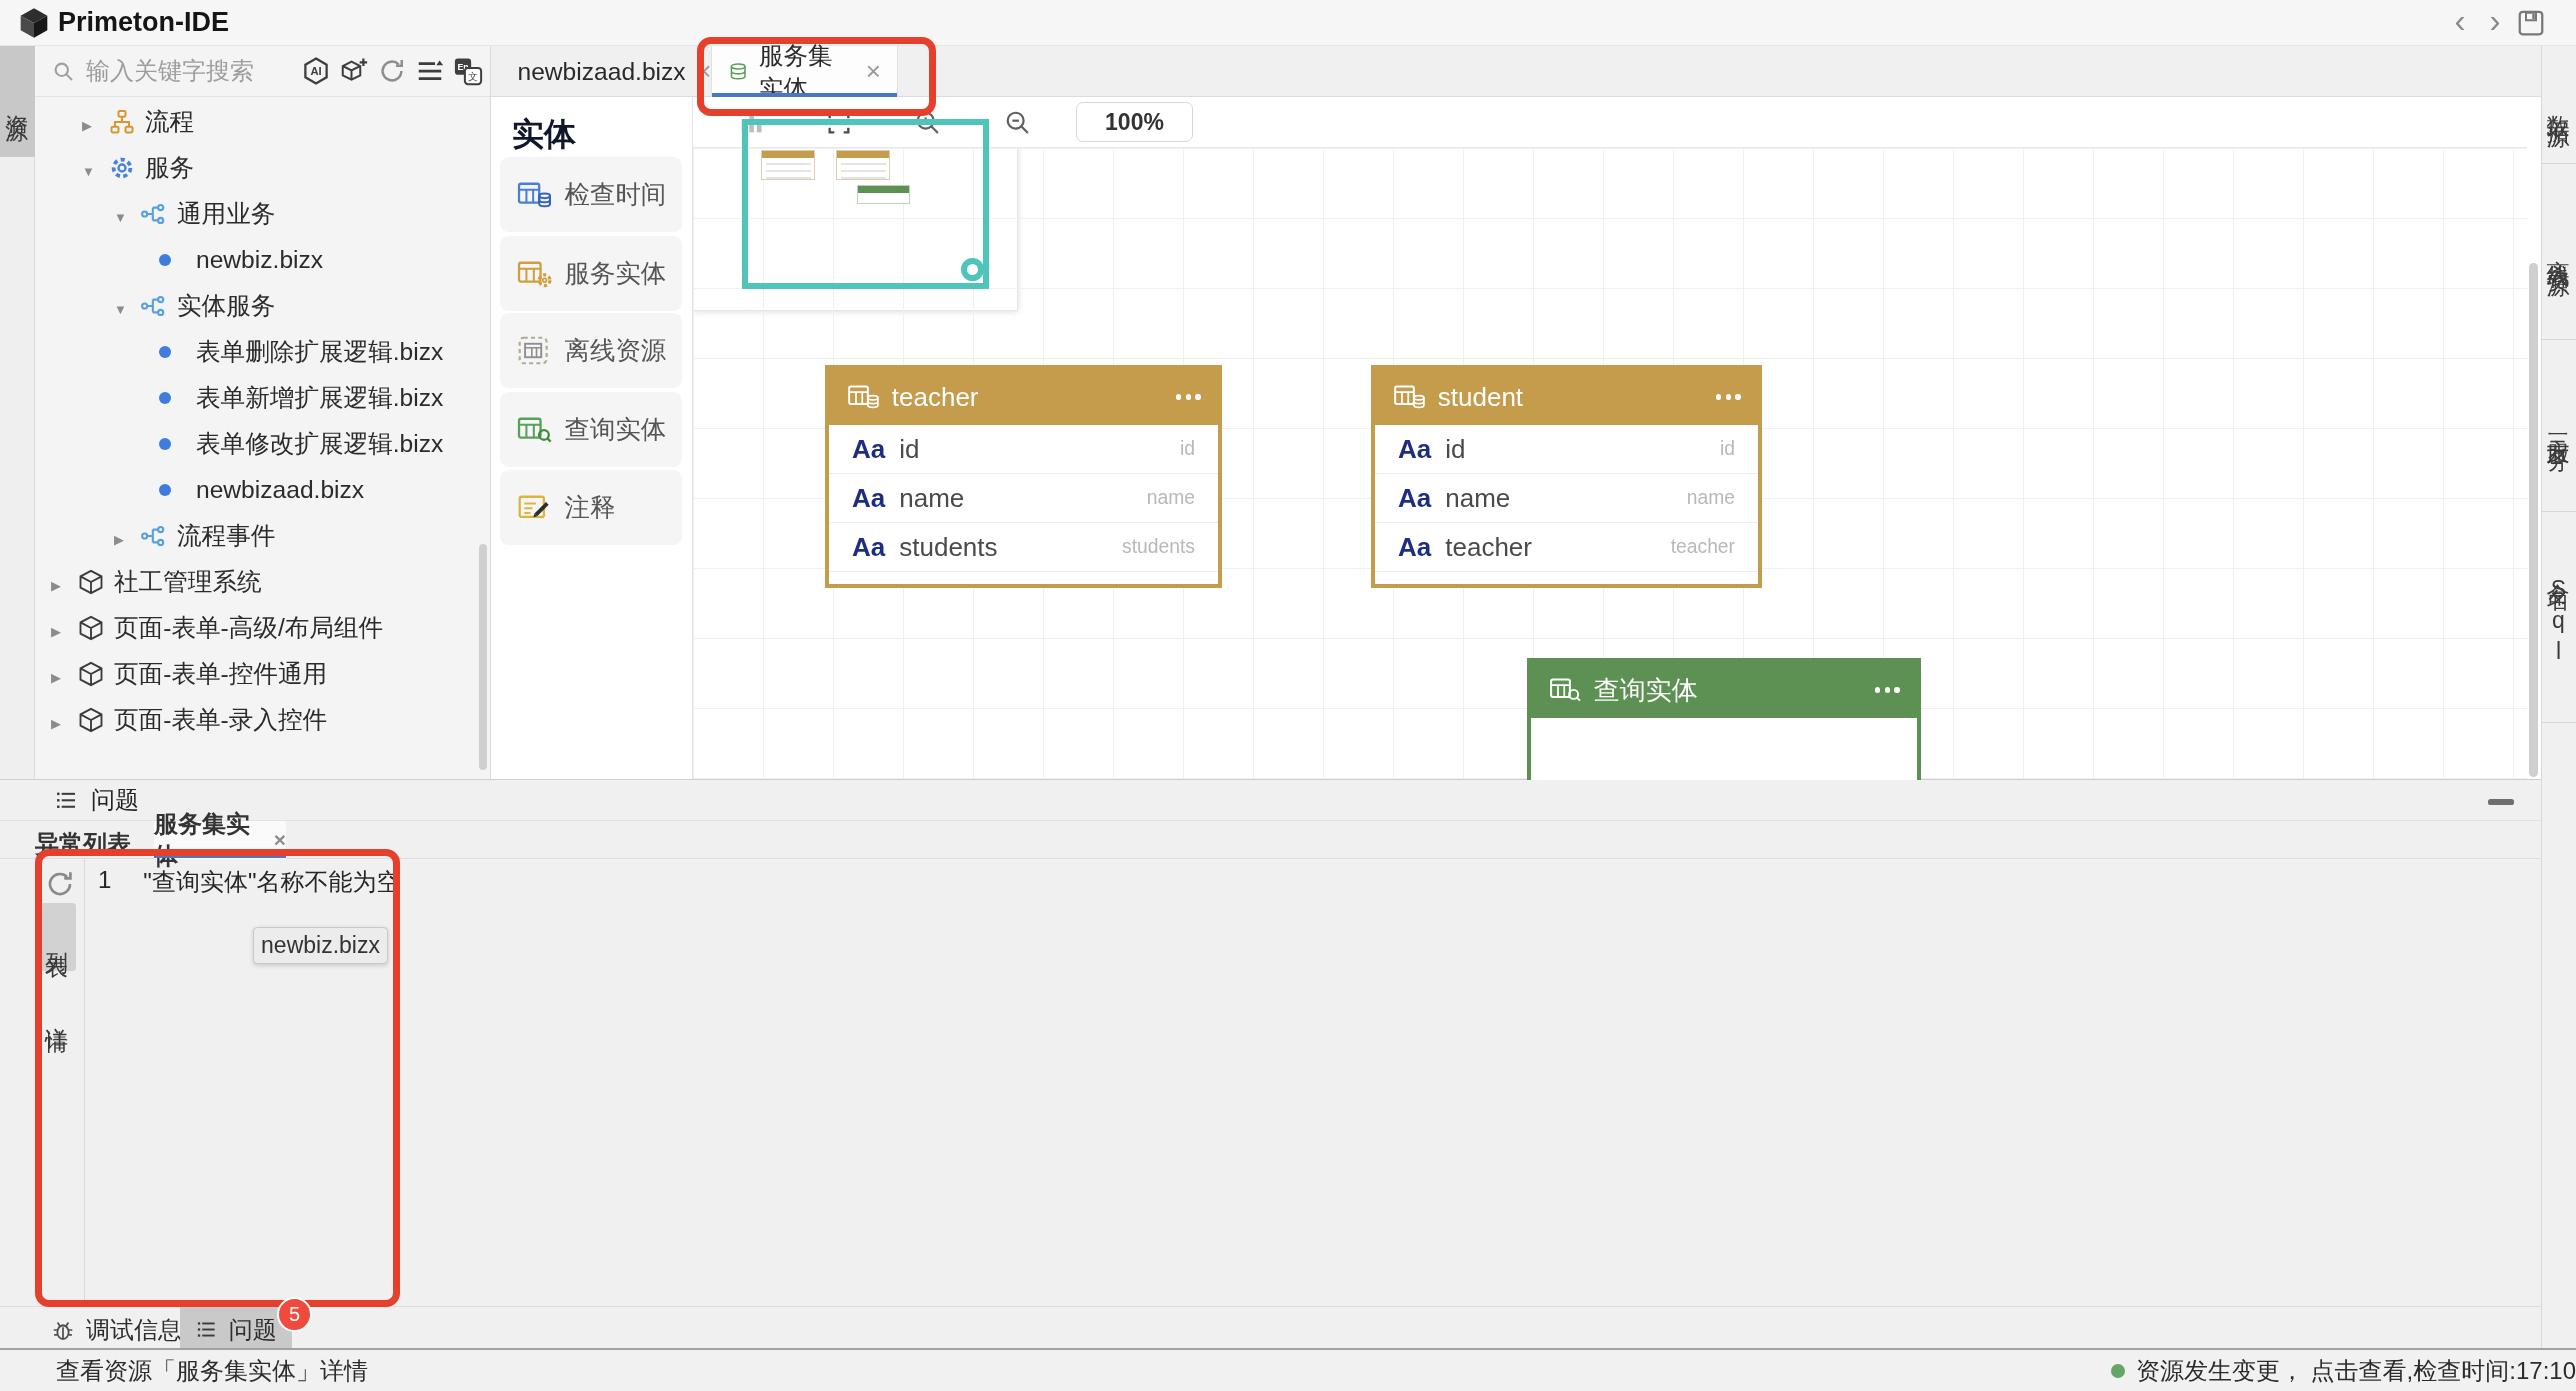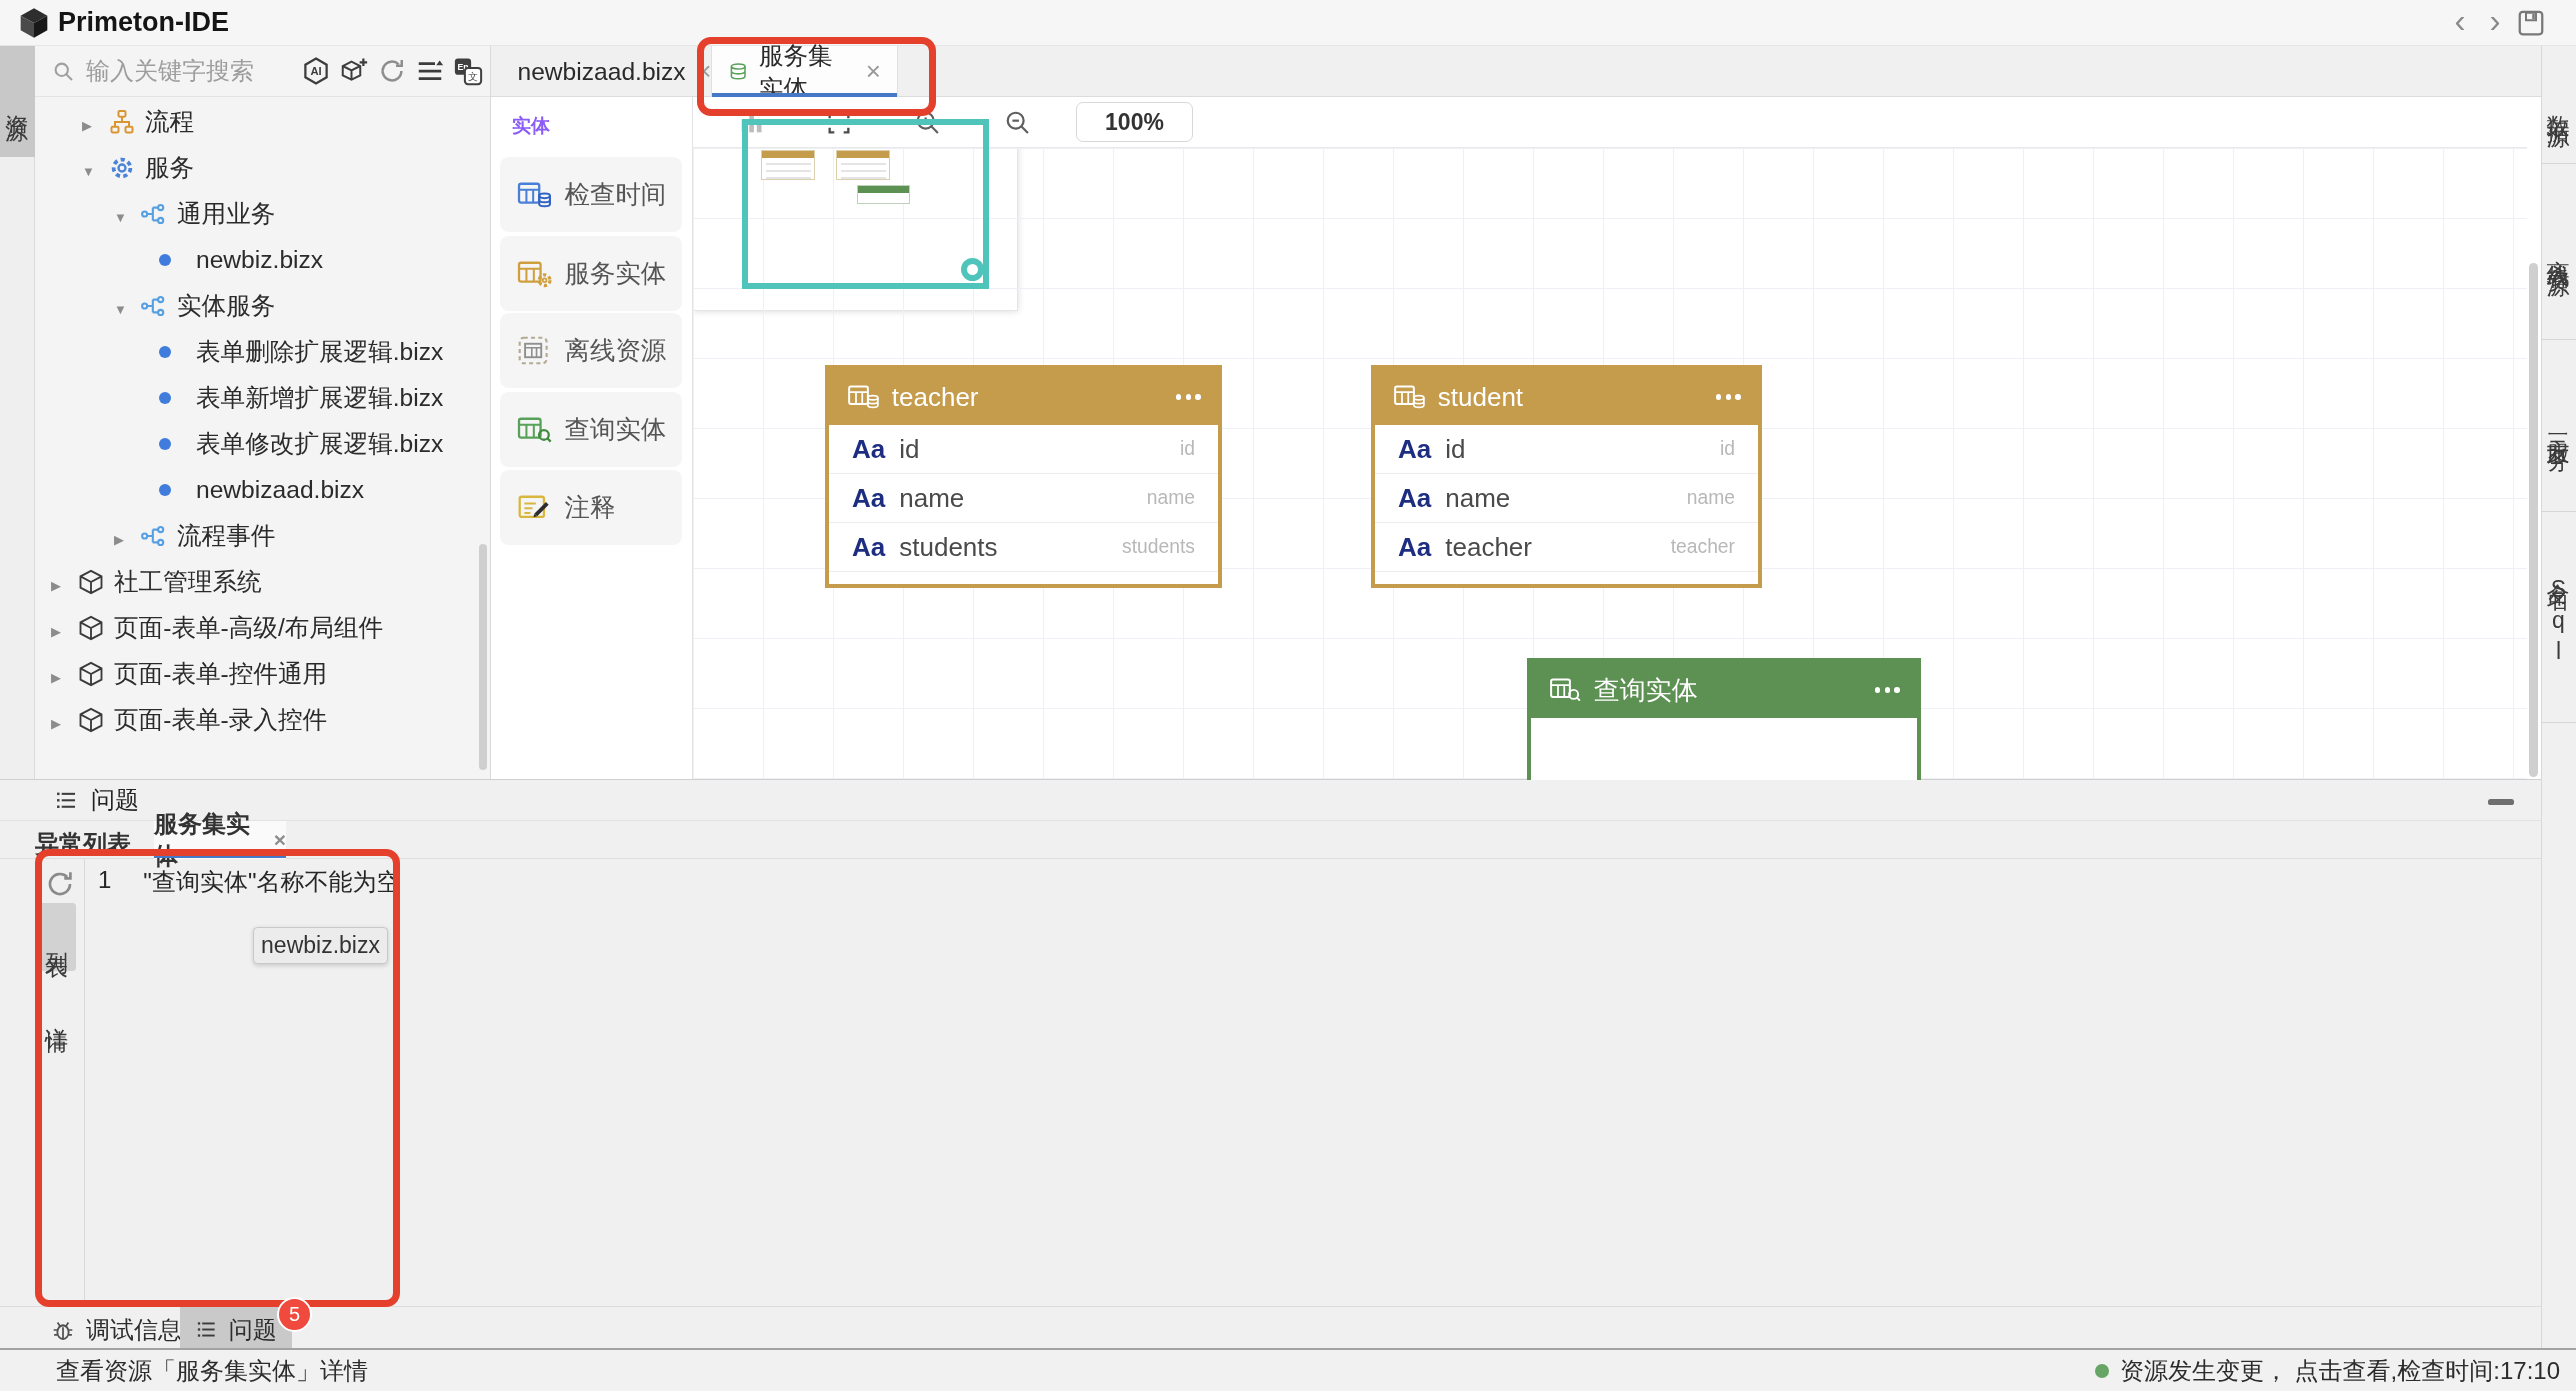--- a/index.html
+++ b/index.html
@@ -38,21 +38,21 @@
 
   
   .tabbar { left:491px; top:46px; width:2050px; height:51px; background:#f0f0f1; border-bottom:0.9px solid #dcdcdc; display:flex; }
   .etab { position:relative; height:51px; display:flex; align-items:center; padding:0 16px; gap:10.5px; font-size:24.6px; color:#2a2a2a; border-right:0.9px solid #e0e0e0; }
   .etab.active { background:#fdfdfd; }
   .etab .x::before { content:"×"; font-size:26px; color:#9a9a9a; }
   .underline { position:absolute; left:0; bottom:-0.9px; width:100%; height:5.3px; background:#4678c8; }
 
   
   .palette { left:491px; top:97px; width:202px; height:683px; background:#fff; border-right:0.9px solid #e3e3e3; }
-  .pal-title { margin:16px 0 0 21px; font-size:19px; font-weight:bold; color:#8b5cf6; }
+  .pal-title { margin:16px 0 0 21px; font-size:32px; font-weight:bold; color:#0f172a; }
   .pitem { position:absolute; left:8.8px; width:182px; height:75px; background:#f5f5f6; border-radius:8.8px; display:flex; align-items:center; padding-left:17.5px; gap:12.3px; font-size:25.4px; color:#555; }
   .pitem svg { width:35px; height:35px; }
 
   
   .canvas { left:693px; top:97px; width:1834px; height:683px; background:#fff; overflow:hidden; }
   .cv-toolbar { left:0; top:0; width:1834px; height:51px; background:#fff; border-bottom:0.9px solid #e8e8e8;font-weight:bold; }
   .cv-toolbar svg { width:28px; height:28px; }
   .zoombox { left:383px; top:5.3px; width:117px; height:40px; background:#fff; border:0.9px solid #d8d8d8; border-radius:7px; display:flex; align-items:center; justify-content:center; font-size:23px; color:#333; }
   .cv-grid { left:0; top:51px; width:1834px; height:632px;
     background-image:linear-gradient(#eef0f5 0.9px,transparent 0.9px),linear-gradient(90deg,#eef0f5 0.9px,transparent 0.9px);
@@ -614,20 +614,20 @@
   <div class="abs badge">5</div>
 
   <div class="abs tooltip">newbiz.bizx</div>
 
   <div class="abs redrect" style="left:697px;top:37px;width:239px;height:79px"></div>
   <div class="abs redrect" style="left:35px;top:849px;width:365px;height:458px"></div>
 
   <div class="abs darkline"></div>
   <div class="abs statusbar">
     <span style="margin-left:56px">查看资源「服务集实体」详情</span>
-    <span style="margin-left:auto;display:flex;align-items:center;margin-right:16px">
+    <span style="margin-left:auto;display:flex;align-items:center;margin-right:0">
       <i class="sdot"></i>
       <span>资源发生变更， 点击查看,检查时间:17:10</span>
     </span>
   </div>
 
 </div>
 
 
 </body></html>

